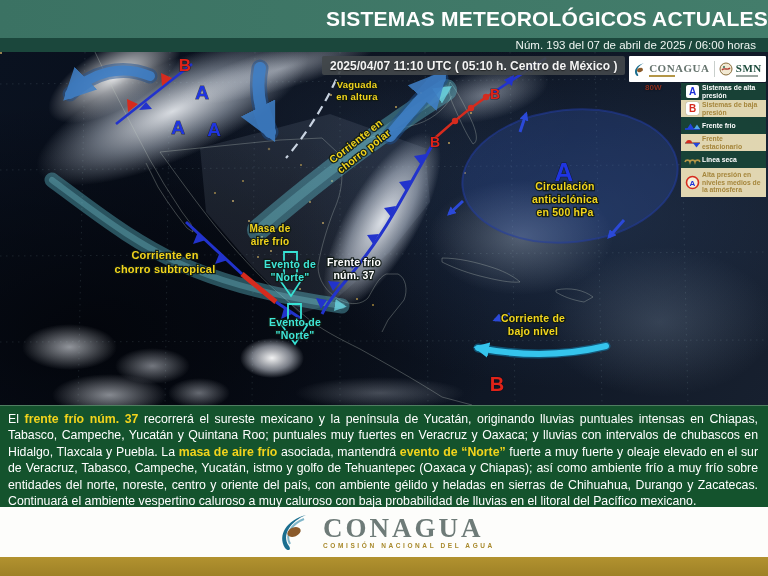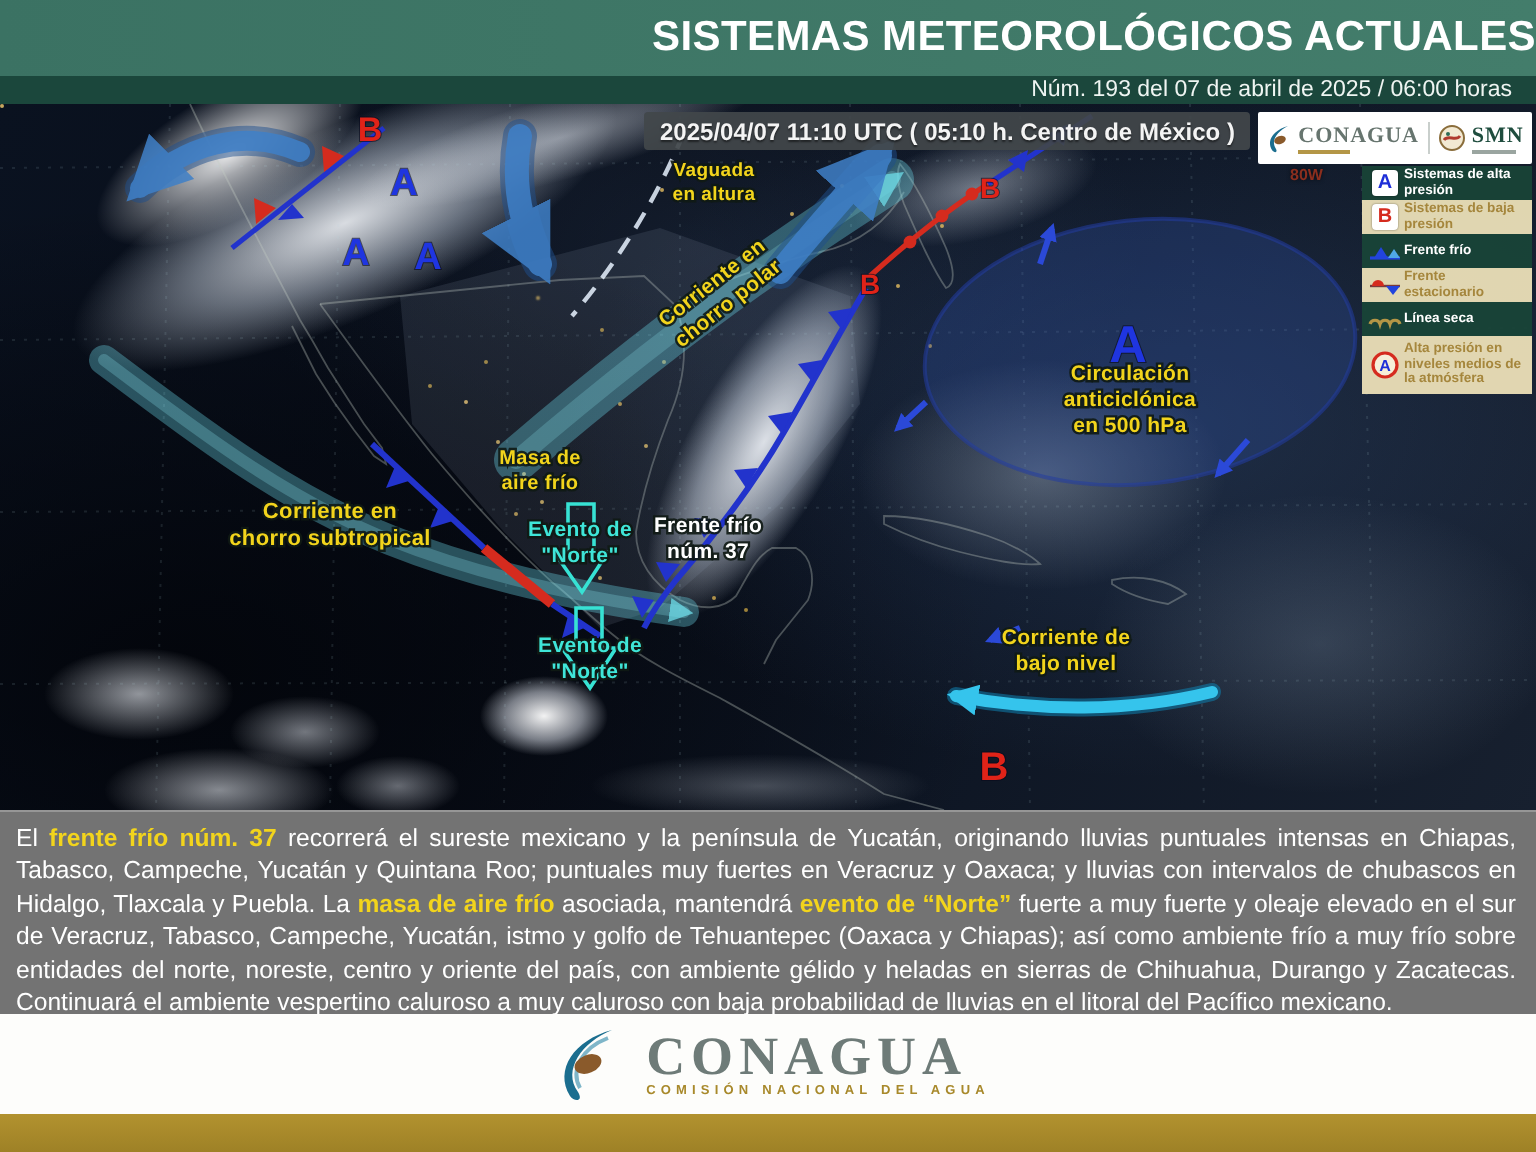--- a/index.html
+++ b/index.html
@@ -40,21 +40,21 @@
   #legend{position:absolute;left:681px;top:31px;width:85px;}
   .lg-row{display:flex;align-items:center;box-sizing:border-box;padding:1px 2px;}
   .lg-row.dark{background:rgba(24,68,55,.94);color:#FFFFFF;}
   .lg-row.light{background:rgba(233,222,182,.96);color:#A5863C;}
   .lg-row{height:17px;}
   .lg-row.tall{height:29px;}
   .lg-ic{width:19px;flex:0 0 19px;display:flex;align-items:center;justify-content:center;}
   .lg-tx{font-size:6.8px;font-weight:bold;line-height:7.4px;}
   .lg-badge{display:inline-flex;width:13px;height:13px;background:#fff;border-radius:2px;align-items:center;justify-content:center;font-size:10px;font-weight:bold;box-shadow:0 0 1px rgba(0,0,0,.5);}
   
-  #desc{position:absolute;left:0;top:405px;width:768px;height:102px;background:#737373;border-top:1px solid rgba(255,255,255,.25);box-sizing:border-box;padding:5px 10px 0 8px;}
+  #desc{position:absolute;left:0;top:405px;width:768px;height:102px;background:#14532d;border-top:1px solid rgba(255,255,255,.25);box-sizing:border-box;padding:5px 10px 0 8px;}
   #desc .t{color:#FFFFFF;font-size:12.3px;line-height:16.4px;text-align:justify;}
   #desc .hl{color:#F2D41C;font-weight:bold;}
   
   #foot{position:absolute;left:0;top:507px;width:768px;height:50px;background:#FDFDFB;display:flex;align-items:center;justify-content:center;gap:10px;}
   #foot .brand{font-family:"Liberation Serif",serif;font-size:27px;font-weight:bold;color:#6E7B78;letter-spacing:3px;line-height:26px;}
   #foot .tag{font-size:6.5px;color:#A8892B;letter-spacing:2.6px;font-weight:bold;margin-top:1px;}
   #goldbar{position:absolute;left:0;top:557px;width:768px;height:19px;background:linear-gradient(#B2922F,#9E8126);}
   svg text{font-family:"Liberation Sans",sans-serif;}
 </style>
 </head>

